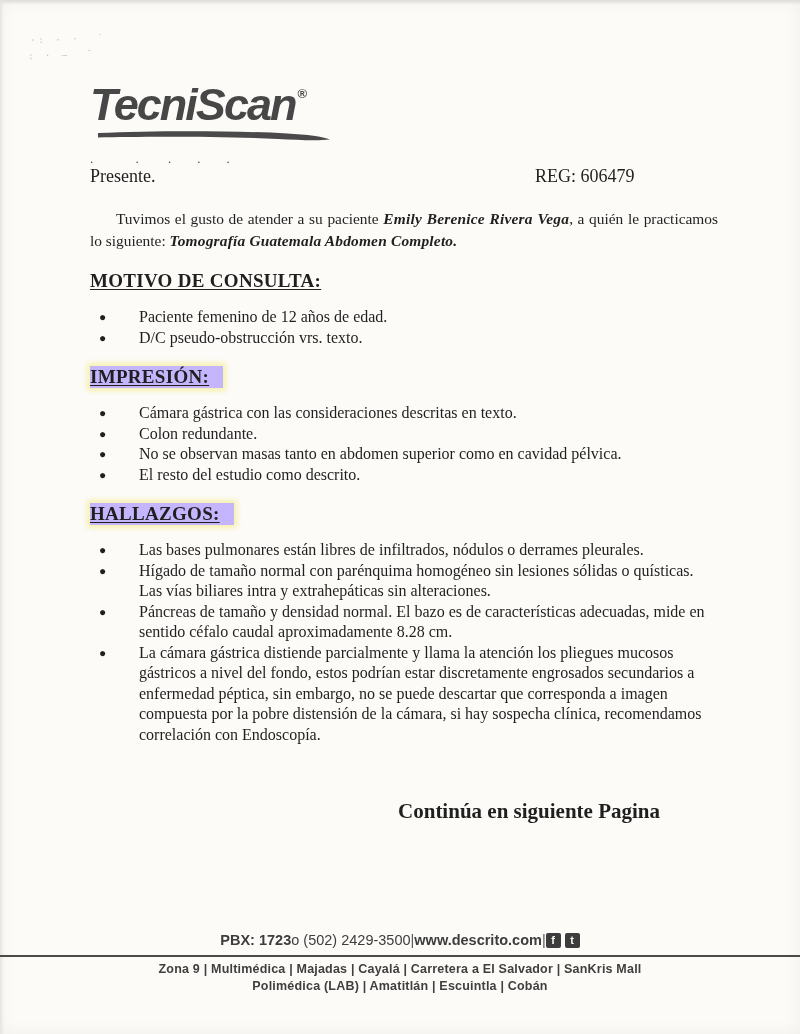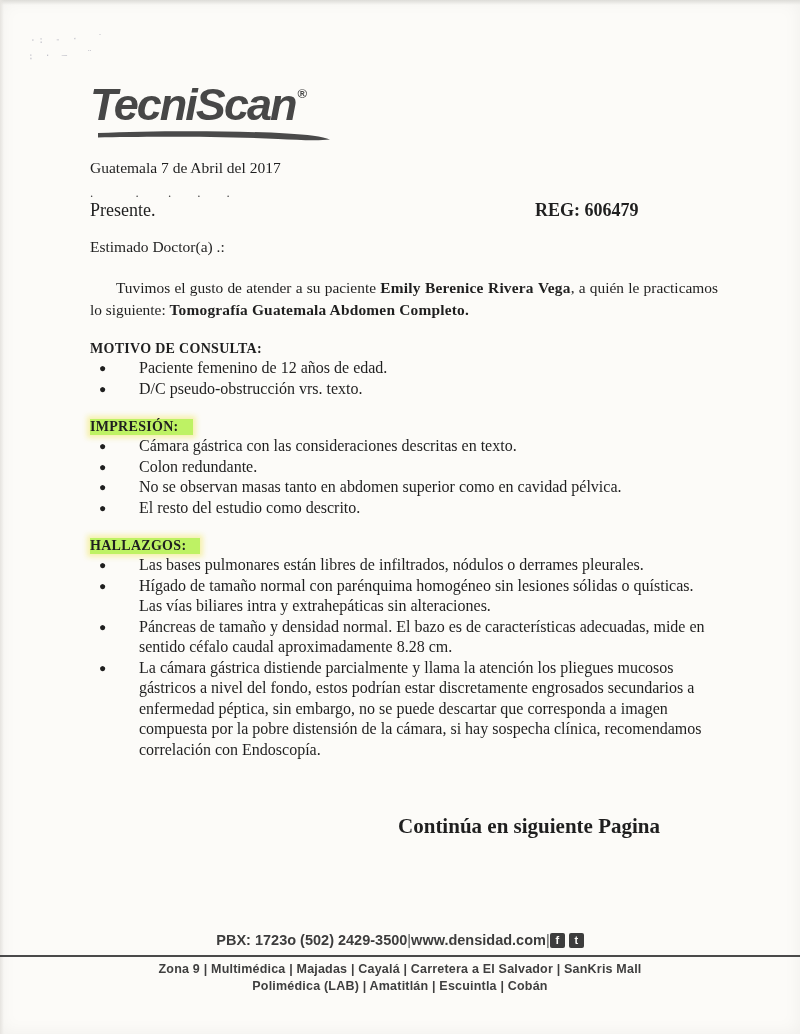--- a/index.html
+++ b/index.html
@@ -31,49 +31,49 @@
     font-size:13px; color:#474747; vertical-align:22px; letter-spacing:0; margin-left:2px; }
   .logo-swoosh { display:block; margin-top:1px; margin-left:4px; }
 
   .date-line { margin-top:16px; font-size:15.5px; }
 
   .recipients { margin-top:13px; font-size:15.5px; line-height:18.5px; white-space:pre; }
 
   .dots-row { margin-top:11px; font-size:13px; color:#4a4a4a; white-space:pre; line-height:10px; }
 
   .presente-row { position:relative; margin-top:2px; font-size:18px; }
-  .reg { position:absolute; left:445px; top:0; font-weight:bold; }
+  .reg { position:absolute; left:445px; top:0; font-weight:normal; }
 
   .salutation { margin-top:17px; font-size:15.5px; }
 
   .intro { margin-top:21px; font-size:15.4px; line-height:22px;
     text-align:justify; text-indent:26px; }
-  .intro b { letter-spacing:0.2px; }
+  .intro b { letter-spacing:0.2px;font-style:italic; }
 
   .section { margin-top:18px; }
-  .sec-title { display:inline-block; font-weight:bold; font-size:14px;
-    text-underline-offset:2px; letter-spacing:0.3px;
-    margin-bottom:0; }
-  .sec-title.hl { background:#bef264; box-shadow:0 0 5px 3px rgba(245,238,161,0.85);
+  .sec-title { display:inline-block; font-weight:bold; font-size:19px;
+    text-decoration:underline; text-underline-offset:2px; letter-spacing:0.3px;
+    margin-bottom:14px; }
+  .sec-title.hl { background:#c4b5fd; box-shadow:0 0 5px 3px rgba(245,238,161,0.85);
     padding-right:14px; }
 
   .blist { margin-top:1px; }
   .brow { display:flex; }
   .bdot { width:40px; padding-left:9px; font-size:12px; line-height:20.5px; }
   .btxt { flex:1; font-size:16px; line-height:20.5px; white-space:pre-line; }
 
   .continuation { margin-top:54px; text-align:right; padding-right:58px;
     font-weight:bold; font-size:21px; }
 
   
   .footer { position:absolute; top:932px; left:0; width:800px;
     font-family:"Liberation Sans", sans-serif; color:#3b3b3b; }
   .pbx-line { text-align:center; font-size:14.5px; font-weight:bold; color:#3d3d3d;
     display:flex; justify-content:center; align-items:center; }
-  .pbx-rest { font-weight:bold; }
+  .pbx-rest { font-weight:normal; }
   .sep { color:#555; font-weight:normal; }
   .social { display:inline-flex; gap:4px; }
   .s-icon { width:15px; height:15px; background:#3d3d3d; border-radius:2px; color:#fcfbf8;
     font-size:11px; font-weight:bold; line-height:15px; text-align:center; display:inline-block; }
   .footer hr { border:none; border-top:2.5px solid #4a4a4a; margin:7px 0 4px 0; }
   .loc-line { text-align:center; font-size:12.5px; font-weight:bold; line-height:16.5px;
     color:#3f3f3f; letter-spacing:0.2px; }
 </style>
 </head>
 <body>
@@ -87,31 +87,29 @@
 
   <div class="content">
 
     <div class="logo">
       <span class="logo-text"><span>TecniScan</span><span class="logo-reg">®</span></span>
       <svg class="logo-swoosh" width="238" height="13" viewBox="0 0 238 13">
         <path d="M4 3 C 60 0.5, 140 0.5, 193 3.5 C 213 4.5, 229 6.5, 236 9.5 C 224 11, 204 10, 184 9 C 120 6, 44 6.5, 4 7.5 Z" fill="#4a4a4a"></path>
       </svg>
     </div>
 
-    <div class="date-line">Guatemala 7 de Abril del 2017</div>
 
 
     <div class="dots-row">.             .         .        .        .</div>
 
     <div class="presente-row">
       <span>Presente.</span>
       <span class="reg">REG: 606479</span>
     </div>
 
-    <div class="salutation">Estimado Doctor(a) .:</div>
 
     <p class="intro"><span>Tuvimos el gusto de atender a su paciente </span><b>Emily Berenice Rivera Vega</b><span>, a quién le practicamos lo siguiente: </span><b>Tomografía Guatemala Abdomen Completo.</b></p>
 
     <div class="section">
       <span class="sec-title">MOTIVO DE CONSULTA:</span>
       <div class="blist">
         <div class="brow">
           <span class="bdot">●</span>
           <span class="btxt">Paciente femenino de 12 años de edad.</span>
         </div>
@@ -174,21 +172,21 @@
 
     <div class="continuation">Continúa en siguiente Pagina</div>
 
   </div>
 
   <div class="footer">
     <div class="pbx-line">
       <span>PBX: 1723</span>
       <span class="pbx-rest">o (502) 2429-3500</span>
       <span class="sep">|</span>
-      <span>www.densidad.com</span>
+      <span>www.descrito.com</span>
       <span class="sep">|</span>
       <span class="social">
         <span class="s-icon">f</span>
         <span class="s-icon">t</span>
       </span>
     </div>
     <hr>
     <div class="loc-line">Zona 9  |  Multimédica  |  Majadas  |  Cayalá  |  Carretera a El Salvador  |  SanKris Mall</div>
     <div class="loc-line">Polimédica (LAB)  |  Amatitlán  |  Escuintla  |  Cobán</div>
   </div>

